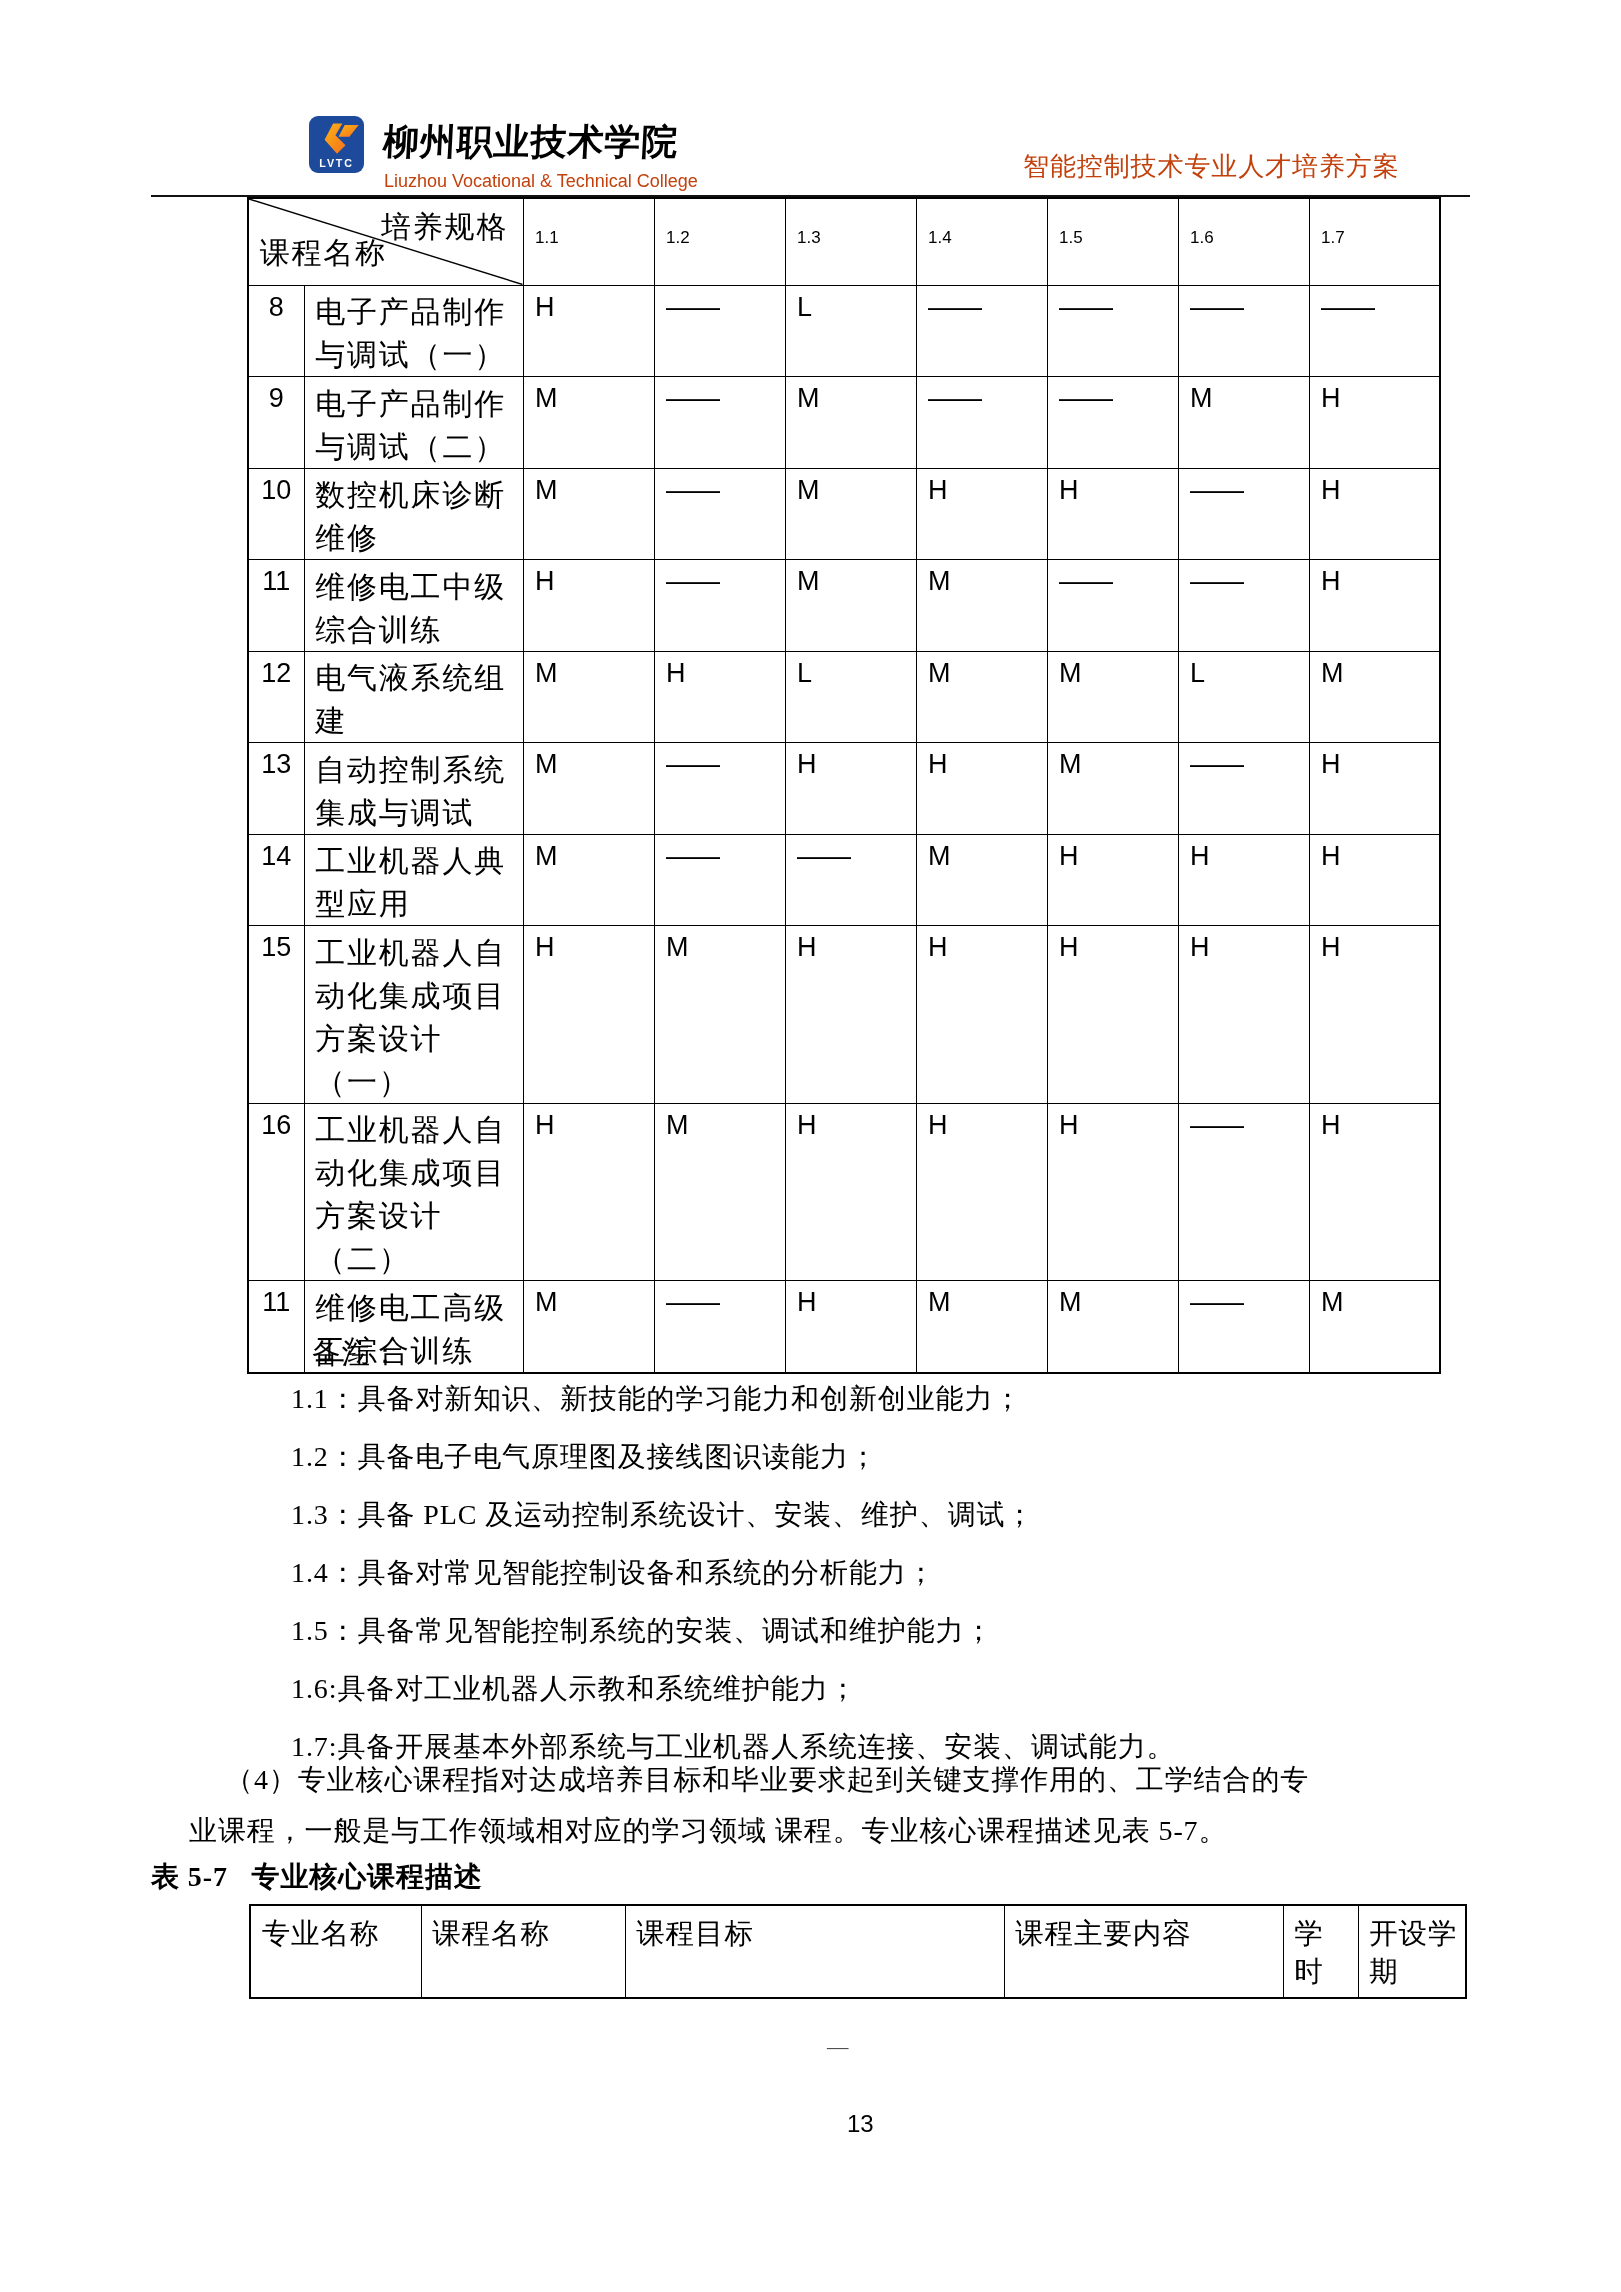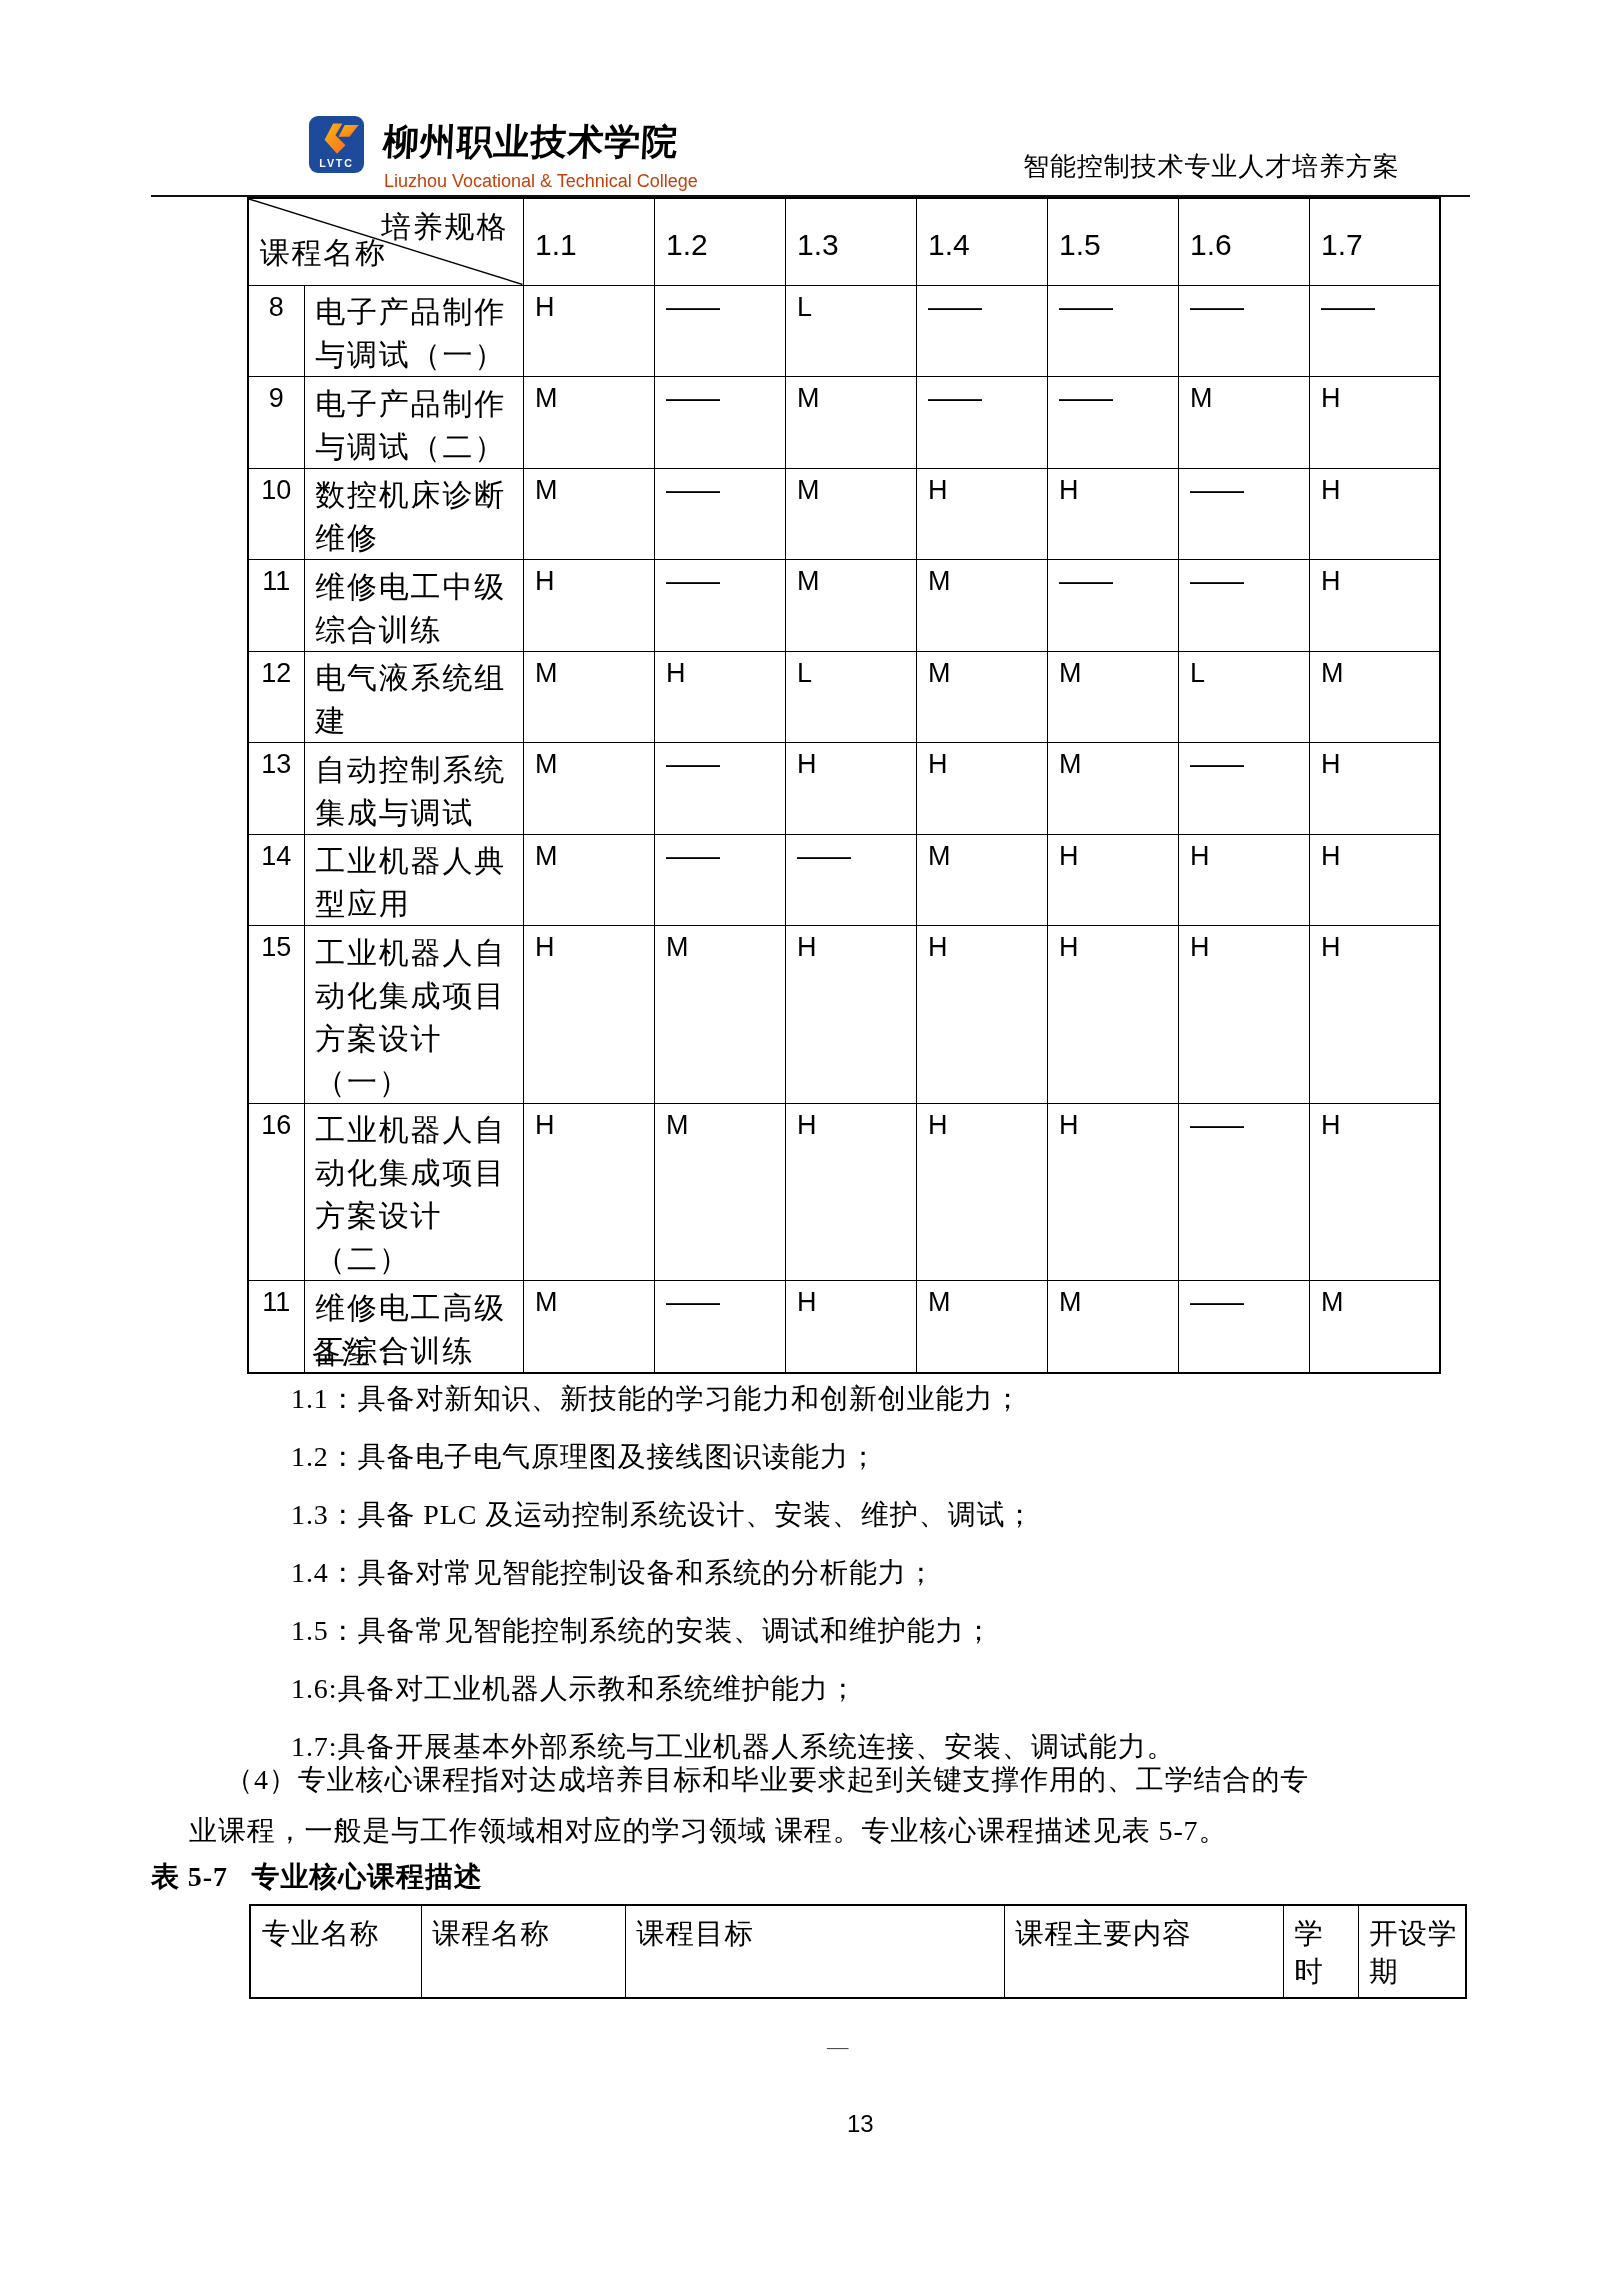--- a/index.html
+++ b/index.html
@@ -11,37 +11,37 @@
   
   .logo-badge { position:absolute; left:309px; top:116px; width:55px; height:57px;
                 background:#1e4a9c; border-radius:9px; }
   .logo-abbr  { position:absolute; left:0; bottom:3.6px; width:100%; text-align:center;
                 color:#fff; font:bold 10.7px "Liberation Sans",sans-serif; letter-spacing:1.8px; }
   .logo-glyph { position:absolute; left:3.6px; top:1.8px; width:48px; height:39px; }
   .uni-cn  { position:absolute; left:383px; top:118px; font-size:36px; font-weight:bold;
              transform:skewX(-3deg); letter-spacing:0.9px; }
   .uni-en  { position:absolute; left:384px; top:171px; font-size:18px; color:#c2410c;
              font-family:"Liberation Sans","DejaVu Sans",sans-serif; }
-  .doc-title { position:absolute; left:1023px; top:149px; font-size:26px; color:#000000;
+  .doc-title { position:absolute; left:1023px; top:149px; font-size:26px; color:#c2410c;
                letter-spacing:0.9px; }
   .header-rule { position:absolute; left:151px; top:195px; width:1319px; height:1.8px;
                  background:#111; }
 
   
   table { border-collapse:collapse; table-layout:fixed; }
   .matrix { position:absolute; left:247px; top:197px; width:1192px; border:2.7px solid #000; }
   .matrix td { border:0.9px solid #000; border-top-width:1.8px; border-bottom-width:1.8px;
                vertical-align:top; overflow:hidden; }
   .matrix td.no-cell, .matrix td.course-cell, .matrix td.corner { border-right-width:1.8px; }
   tr.hrow  { height:87px; }
   tr.r     { height:86px; }
   tr.tall  { height:169px; }
   tr.tall2 { height:172px;padding-left:15px; }
   tr.last  { height:89px; }
-  .colhead { font-family:"Liberation Sans","DejaVu Sans",sans-serif; font-size:30px;
+  .colhead { font-family:"Liberation Sans","DejaVu Sans",sans-serif; font-size:17px;
              padding:28.5px 0 0 11.6px;margin-top:44px; }
   .val     { font-family:"Liberation Sans","DejaVu Sans",sans-serif; font-size:27px;
              padding:6.2px 0 0 11.6px; }
   .no-cell { font-family:"Liberation Sans","DejaVu Sans",sans-serif; font-size:27px;
              text-align:center; padding-top:6.2px; }
   .course-cell { font-size:30px; letter-spacing:1.8px; line-height:43px;
                  padding:4.5px 5.3px 0 10.7px; white-space:pre-line; }
   .corner  { position:relative; }
   .diag    { position:absolute; left:0; top:0; width:100%; height:100%; }
   .corner-top    { position:absolute; top:8px; right:14.3px; font-size:30px; letter-spacing:1.8px; }

